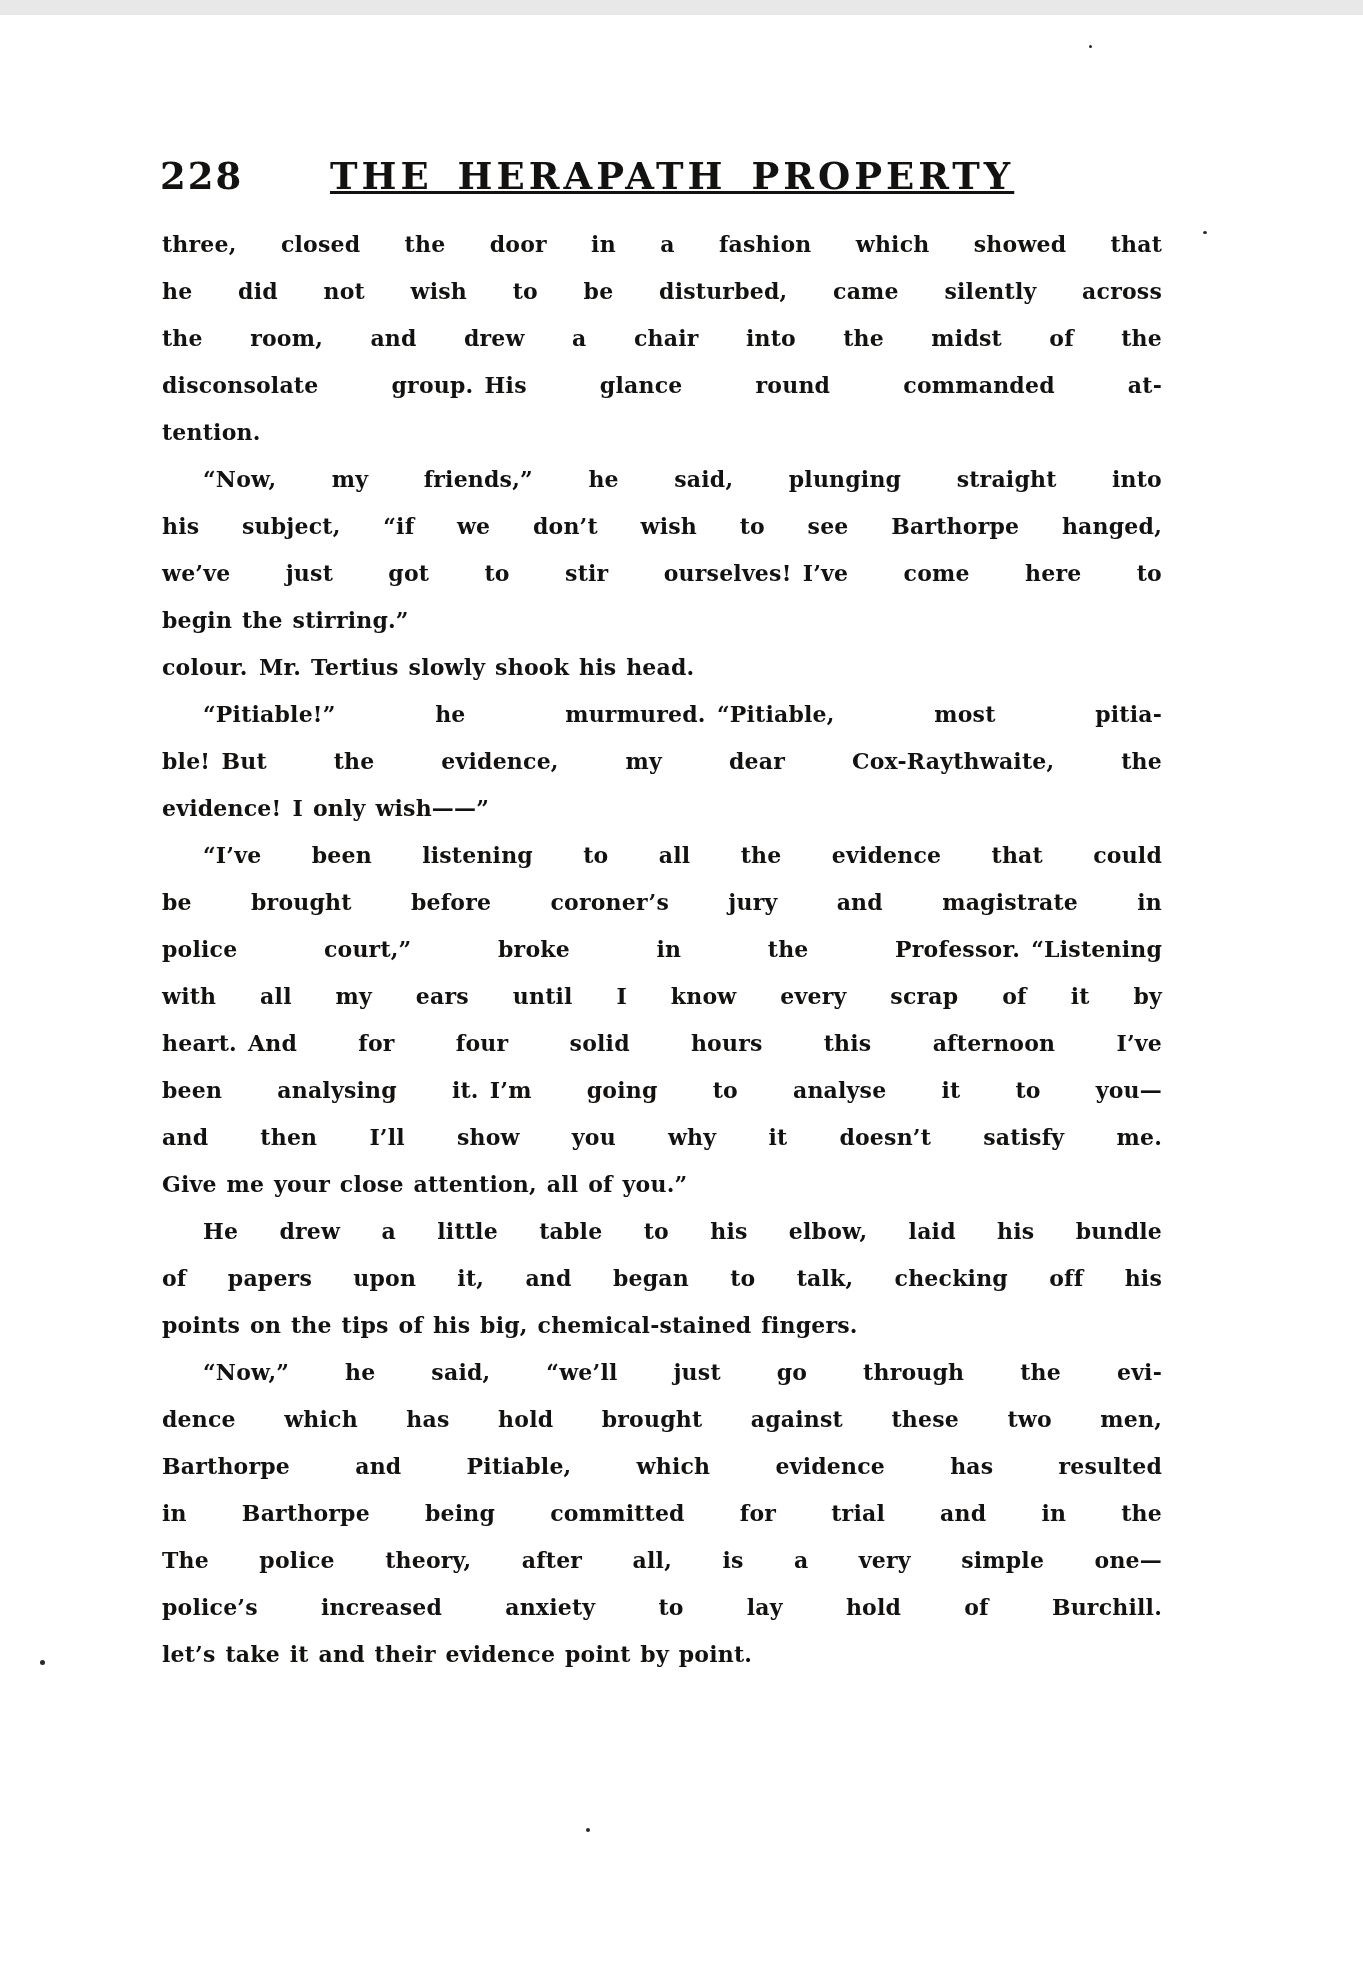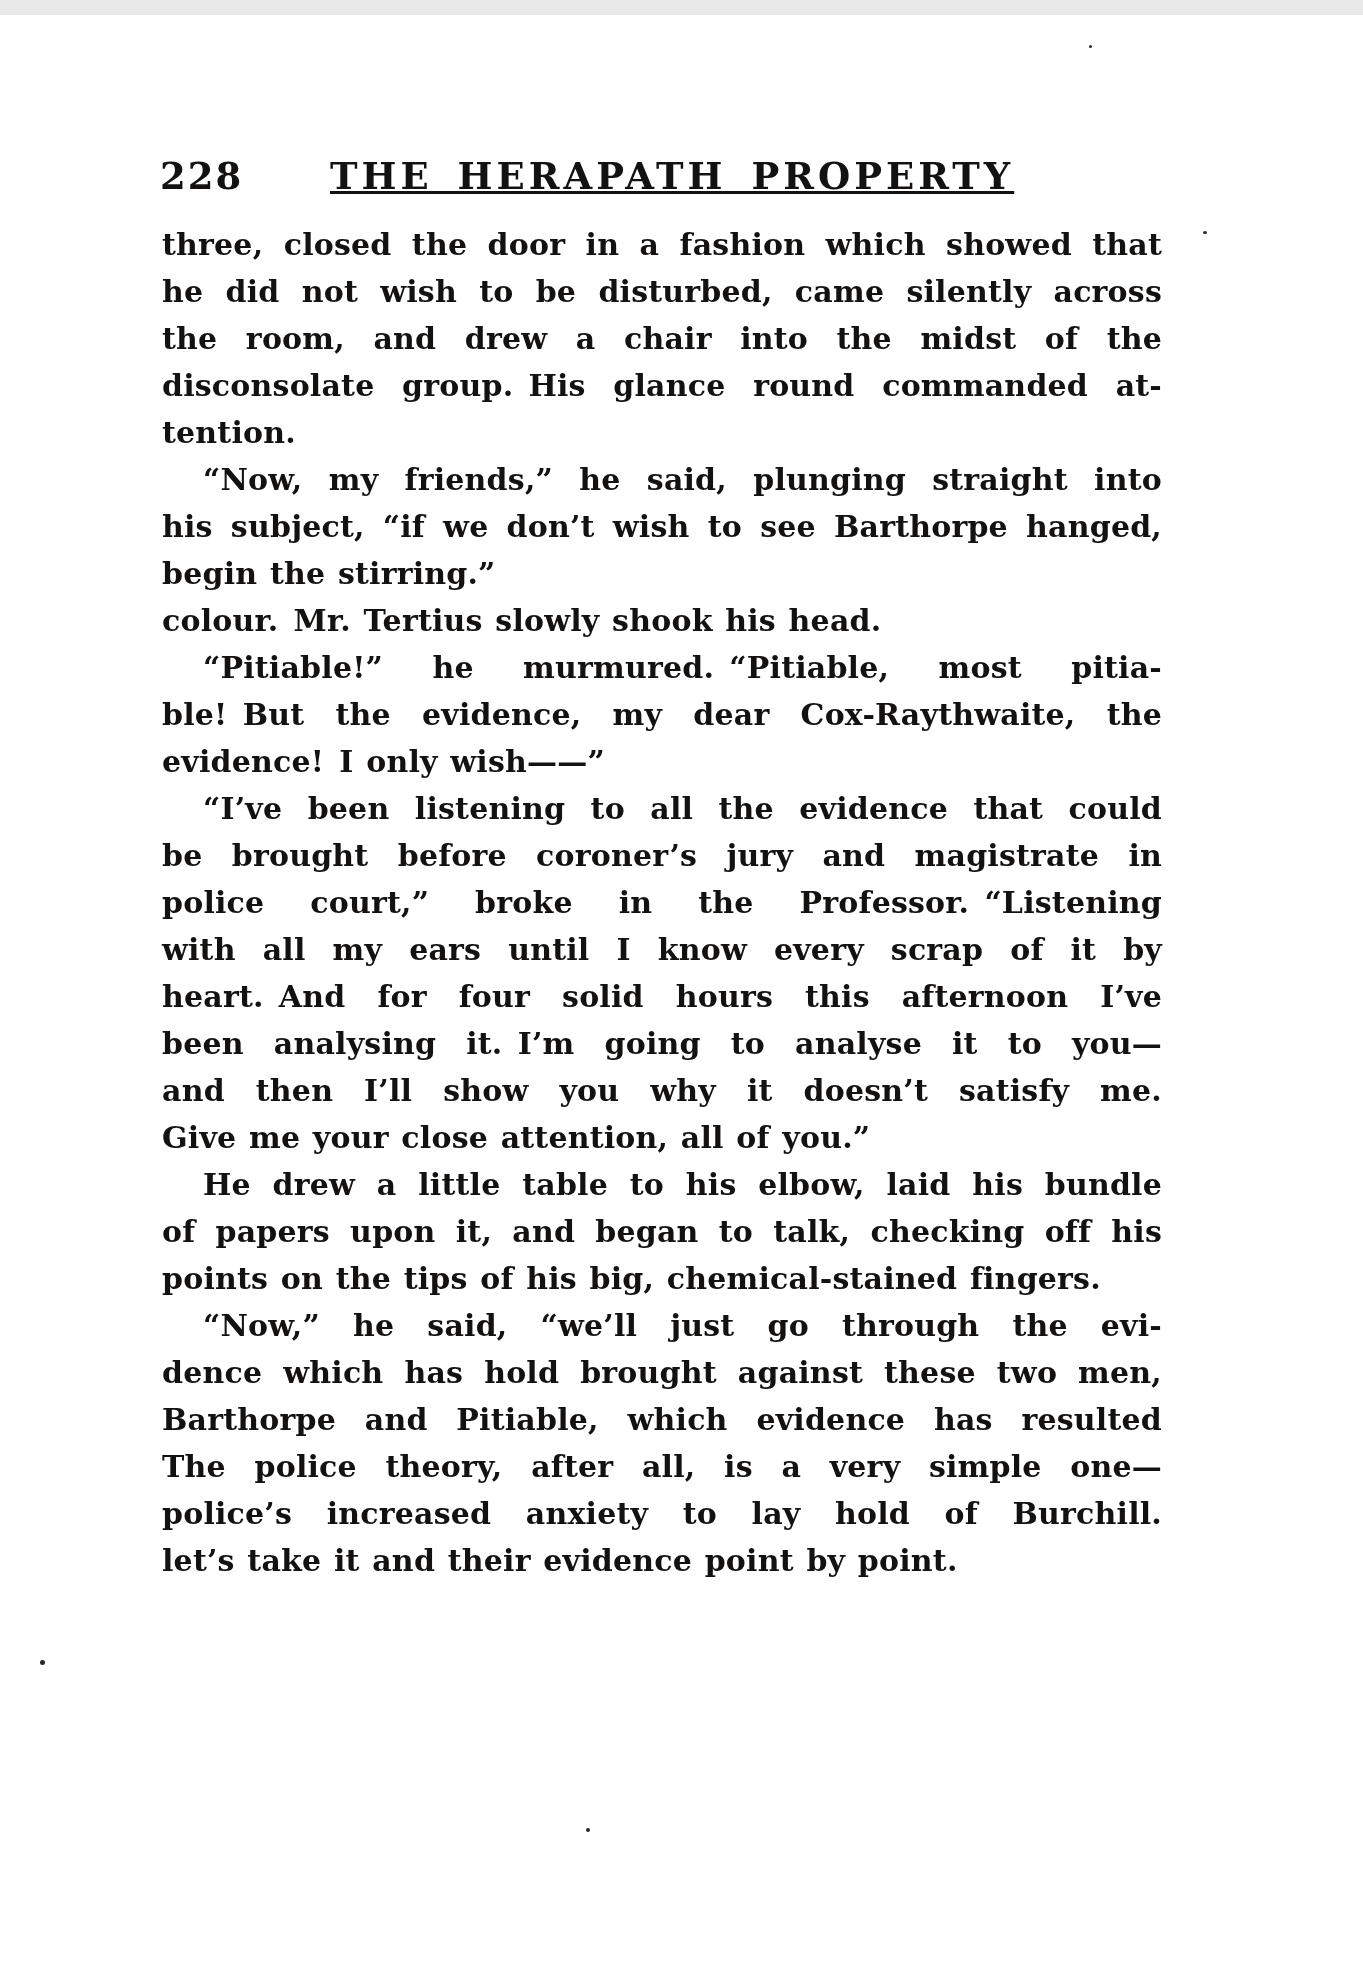--- a/index.html
+++ b/index.html
@@ -49,21 +49,21 @@
   
   .body-text {
     position: absolute;
     left: 162px;
     top: 206px;
     width: 1000px;
   }
   .line {
     height: 47px;
     line-height: 47px;
-    font-size: 30px;
+    font-size: 22px;
     font-weight: bold;
     letter-spacing: 0.2px;
     word-spacing: 2px;
     white-space: nowrap;
     text-align: left;
   }
   .line.j {
     white-space: normal;
     text-align: justify;
     text-align-last: justify;
@@ -93,39 +93,41 @@
   </div>
 
   <div class="body-text">
       <div class="line j">three, closed the door in a fashion which showed that</div>
       <div class="line j">he did not wish to be disturbed, came silently across</div>
       <div class="line j">the room, and drew a chair into the midst of the</div>
       <div class="line j">disconsolate group. His glance round commanded at-</div>
       <div class="line">tention.</div>
       <div class="line j in">“Now, my friends,” he said, plunging straight into</div>
       <div class="line j">his subject, “if we don’t wish to see Barthorpe hanged,</div>
+      <div class="line j">we’ve just got to stir ourselves! I’ve come here to</div>
       <div class="line">begin the stirring.”</div>
       <div class="line">colour. Mr. Tertius slowly shook his head.</div>
       <div class="line j in">“Pitiable!” he murmured. “Pitiable, most pitia-</div>
       <div class="line j">ble! But the evidence, my dear Cox-Raythwaite, the</div>
       <div class="line">evidence! I only wish——”</div>
       <div class="line j in">“I’ve been listening to all the evidence that could</div>
       <div class="line j">be brought before coroner’s jury and magistrate in</div>
       <div class="line j">police court,” broke in the Professor. “Listening</div>
       <div class="line j">with all my ears until I know every scrap of it by</div>
       <div class="line j">heart. And for four solid hours this afternoon I’ve</div>
       <div class="line j">been analysing it. I’m going to analyse it to you—</div>
       <div class="line j">and then I’ll show you why it doesn’t satisfy me.</div>
       <div class="line">Give me your close attention, all of you.”</div>
       <div class="line j in">He drew a little table to his elbow, laid his bundle</div>
       <div class="line j">of papers upon it, and began to talk, checking off his</div>
       <div class="line">points on the tips of his big, chemical-stained fingers.</div>
       <div class="line j in">“Now,” he said, “we’ll just go through the evi-</div>
       <div class="line j">dence which has hold brought against these two men,</div>
       <div class="line j">Barthorpe and Pitiable, which evidence has resulted</div>
+      <div class="line j">in Barthorpe being committed for trial and in the</div>
       <div class="line j">The police theory, after all, is a very simple one—</div>
       <div class="line j">police’s increased anxiety to lay hold of Burchill.</div>
       <div class="line">let’s take it and their evidence point by point.</div>
     </div>
 
   <div class="speck s1"></div>
   <div class="speck s2"></div>
   <div class="speck s3"></div>
   <div class="speck s4"></div>
 

